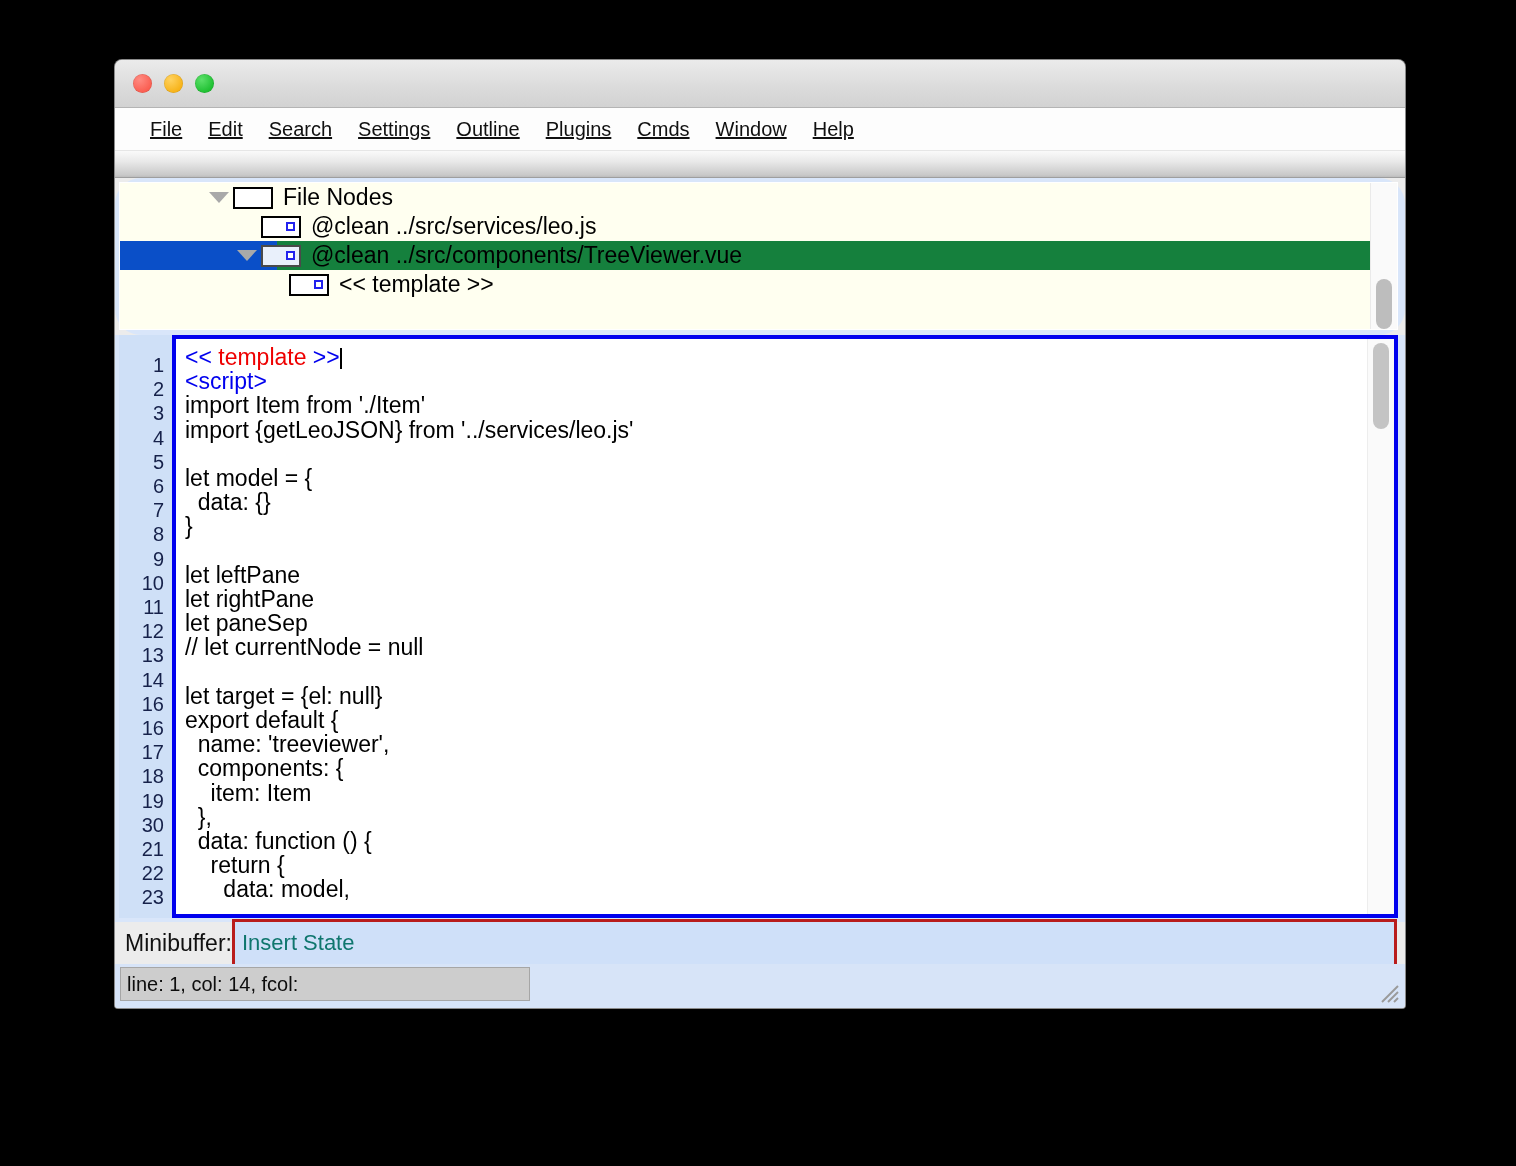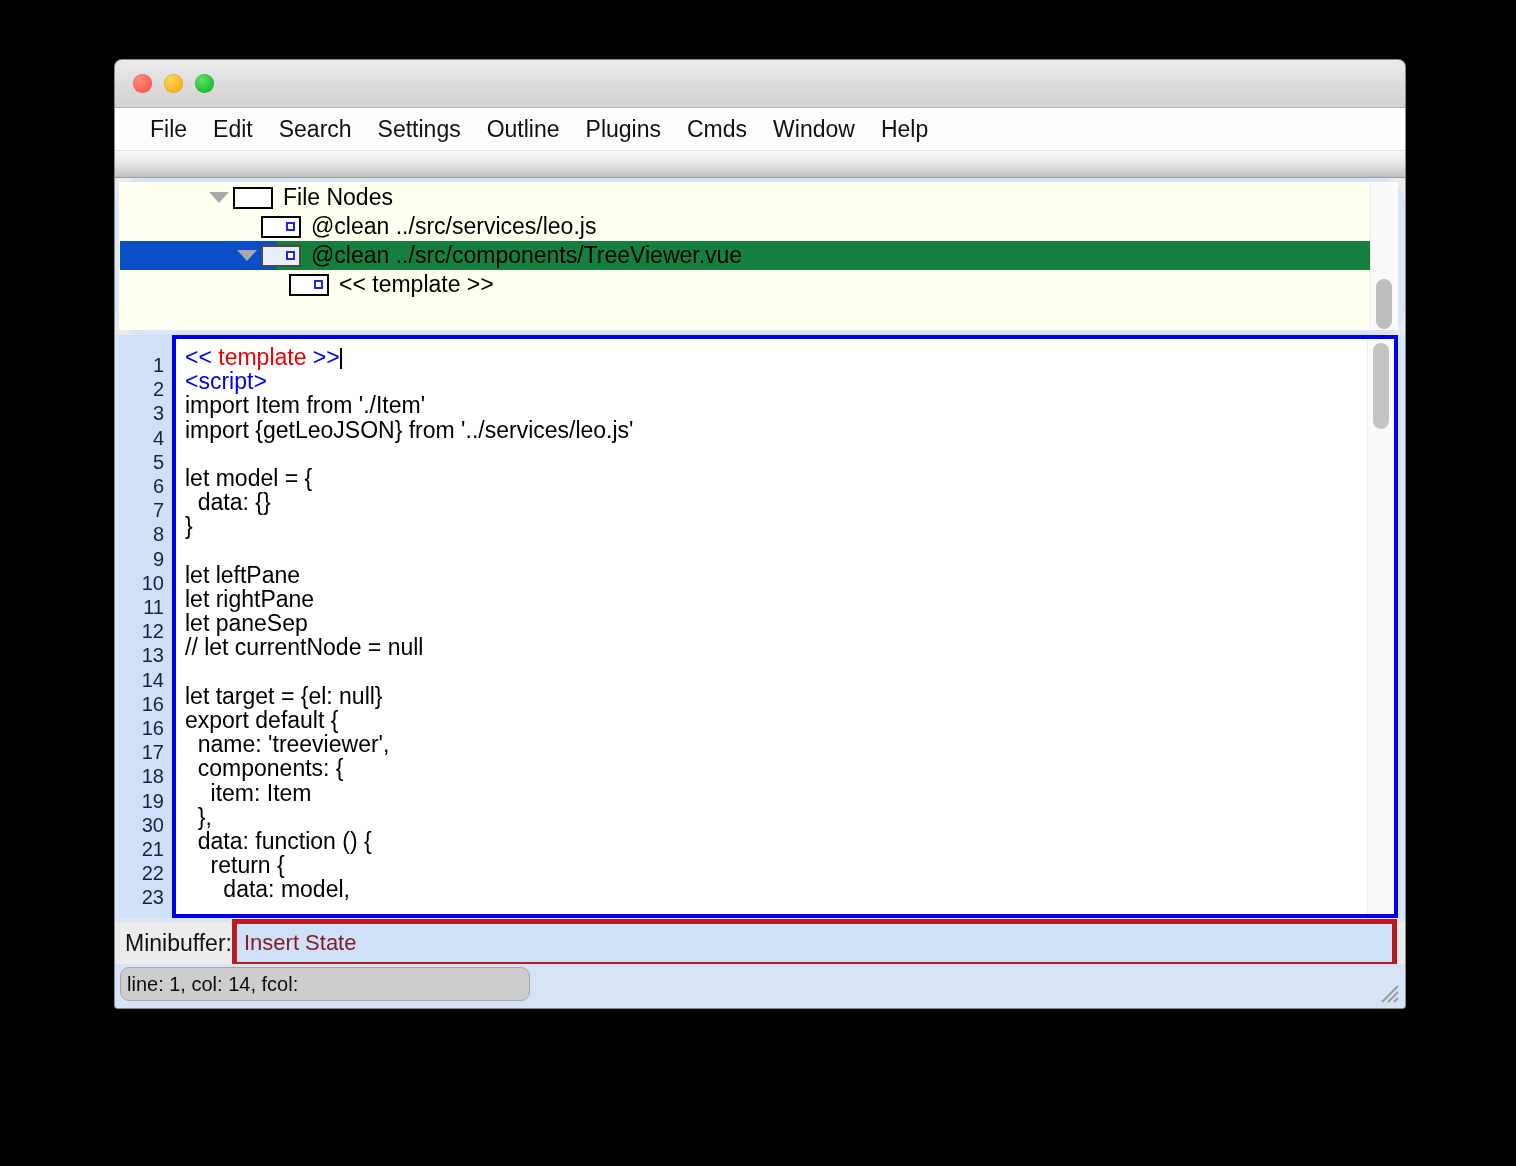--- a/index.html
+++ b/index.html
@@ -76,26 +76,27 @@
     flex: 0 0 42px;
     height: 42px;
     background: #fdfdfd;
     display: flex;
     align-items: center;
     padding-left: 22px;
     gap: 0px;
     border-bottom: 1px solid #e6e6e6;
   }
   .menu-item {
-    font-size: 23px;
+    font-size: 20px;
     color: #101010;
     padding: 0 13px;
     cursor: default;
     line-height: 30px;
     white-space: nowrap;
+    text-decoration: underline;
   }
 
   
   #toolstrip {
     flex: 0 0 26px;
     height: 26px;
     background: linear-gradient(to bottom, #fafafa 0%, #e9e9e9 40%, #c9c9c9 92%, #bcbcbc 100%);
     border-bottom: 1px solid #9e9e9e;
   }
 
@@ -279,27 +280,27 @@
   #minibuffer-label {
     font-size: 23px;
     color: #111111;
     margin-right: 0;
     white-space: nowrap;
   }
   #minibuffer-field {
     flex: 1;
     height: 48px;
     background: #cfe0f9;
-    border: 5px solid #b91c1c;
+    border: 3px solid #b91c1c;
     box-sizing: border-box;
     display: flex;
     align-items: center;
     padding-left: 7px;
     font-size: 22px;
-    color: #7f1d1d;
+    color: #0f766e;
   }
 
   
   #statusbar {
     flex: 0 0 44px;
     height: 44px;
     background: #d7e4f8;
     display: flex;
     align-items: center;
     padding: 0 6px 4px 5px;
@@ -312,21 +313,21 @@
     box-sizing: border-box;
     height: 34px;
     display: flex;
     align-items: center;
     padding-left: 6px;
     font-size: 20px;
     color: #0d0d0d;
     white-space: nowrap;
     overflow: hidden;
   }
-  #status-left  { flex: 0 0 410px; margin-right: 8px; border-radius: 9px; }
+  #status-left  { flex: 0 0 410px; margin-right: 8px; }
   #status-right { flex: 1; }
   #resize-grip {
     position: absolute;
     right: 5px;
     bottom: 4px;
     width: 22px;
     height: 22px;
     pointer-events: none;
   }
 </style>

